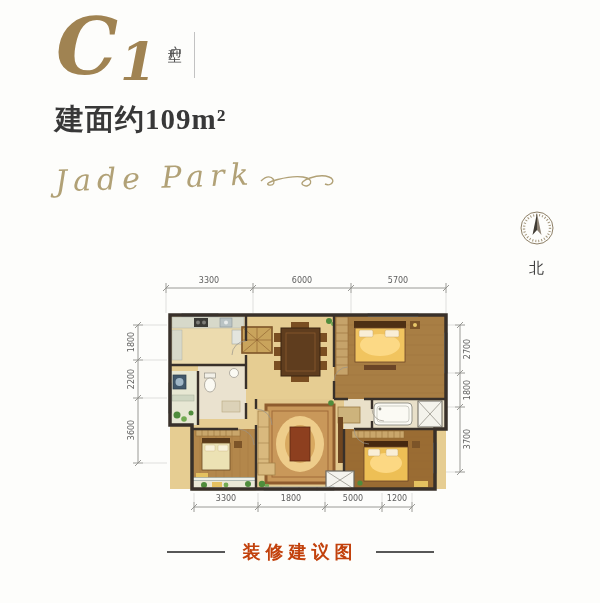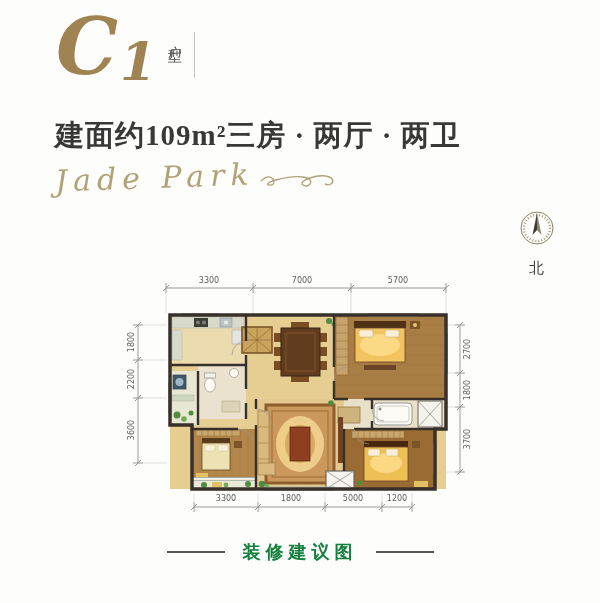--- a/index.html
+++ b/index.html
@@ -14,21 +14,21 @@
   
   .unit-code{left:56px;top:8px;display:flex;align-items:flex-start;}
   .unit-c{font-family:"DejaVu Serif","Liberation Serif",serif;font-style:italic;
           font-size:78px;line-height:78px;color:#a08352;font-weight:700;}
   .unit-1{font-family:"DejaVu Serif","Liberation Serif",serif;font-style:italic;
           font-size:52px;line-height:52px;color:#a08352;font-weight:700;margin:28px 0 0 2px;}
   .unit-suffix{writing-mode:vertical-rl;text-orientation:upright;
           font-size:14px;letter-spacing:4px;color:#4c4c4c;margin:26px 0 0 10px;}
   .unit-divider{width:1px;height:46px;background:#c2c2c2;margin:24px 0 0 10px;}
 
-  .spec-row{left:55px;top:100px;width:500px;display:flex;align-items:flex-end;margin-top:16px;}
+  .spec-row{left:55px;top:100px;width:500px;display:flex;align-items:flex-end;gap:44px;}
   .spec-area,.spec-layout{font-family:"Liberation Serif","DejaVu Serif",serif;
           font-size:29px;font-weight:700;color:#383838;letter-spacing:1px;white-space:nowrap;}
 
   .brand{left:55px;top:160px;display:flex;align-items:center;}
   .brand-text{font-family:"DejaVu Serif","Liberation Serif",serif;font-style:italic;
           font-size:30px;color:#b1a176;letter-spacing:6px;transform:rotate(-2deg);}
   .brand-flourish{margin-left:4px;}
 
   
   .compass{left:512px;top:203px;width:50px;text-align:center;}
@@ -38,36 +38,35 @@
   .plan-wrap{left:133px;top:275px;width:335px;height:245px;}
   .plan-svg{position:absolute;left:35px;top:38px;width:282px;height:180px;}
   .dims-svg{position:absolute;left:0;top:0;width:335px;height:245px;}
   .dim{position:absolute;font-size:8px;color:#5d5d5d;white-space:nowrap;
        font-family:"DejaVu Sans",sans-serif;transform:translate(-50%,-50%);}
   .dim.rot{transform:translate(-50%,-50%) rotate(-90deg);}
 
   
   .caption{left:0;top:540px;width:600px;display:flex;align-items:center;justify-content:center;gap:18px;}
   .caption-line{width:58px;height:2px;background:#575757;}
-  .caption-text{font-size:18px;font-weight:700;color:#15803d;letter-spacing:5px;
+  .caption-text{font-size:18px;font-weight:700;color:#c2410c;letter-spacing:5px;
        font-family:"Liberation Sans",sans-serif;}
 </style>
 </head>
 <body>
 
 <div class="abs unit-code">
   <span class="unit-c">C</span>
   <span class="unit-1">1</span>
   <span class="unit-suffix">户型</span>
   <span class="unit-divider"></span>
 </div>
 
 <div class="abs spec-row">
   <span class="spec-area">建面约109m²</span>
-  <span class="spec-layout">三房 · 两厅 · 两卫</span>
 </div>
 
 <div class="abs brand">
   <span class="brand-text">Jade Park</span>
   <svg class="brand-flourish" width="80" height="30" viewBox="0 0 80 30">
     <path d="M2,18 C14,6 20,24 10,22 C2,20 30,12 44,14 C58,16 50,26 44,22 C38,18 60,10 70,14 C78,17 72,24 66,21" fill="none" stroke="#b1a176" stroke-width="1.4"></path>
   </svg>
 </div>
 
 <div class="abs compass">
@@ -103,21 +102,21 @@
     </g>
     <g stroke="#cfcfc9" stroke-width="0.6" fill="none">
       <path d="M33,18 V38 M120,18 V38 M218,18 V38 M313,18 V38"></path>
       <path d="M10,50 H34 M10,85 H34 M10,123 H34 M10,188 H34"></path>
       <path d="M303,50 H322 M303,98 H322 M303,132 H322 M303,197 H322"></path>
       <path d="M61,218 V227 M125,218 V227 M192,218 V227 M249,218 V227 M279,218 V227"></path>
     </g>
   </svg>
 
   <span class="dim" style="left:76px;top:5px">3300</span>
-  <span class="dim" style="left:169px;top:5px">7000</span>
+  <span class="dim" style="left:169px;top:5px">6000</span>
   <span class="dim" style="left:265px;top:5px">5700</span>
 
   <span class="dim rot" style="left:-2px;top:67px">1800</span>
   <span class="dim rot" style="left:-2px;top:104px">2200</span>
   <span class="dim rot" style="left:-2px;top:155px">3600</span>
 
   <span class="dim rot" style="left:334px;top:74px">2700</span>
   <span class="dim rot" style="left:334px;top:115px">1800</span>
   <span class="dim rot" style="left:334px;top:164px">3700</span>
 

